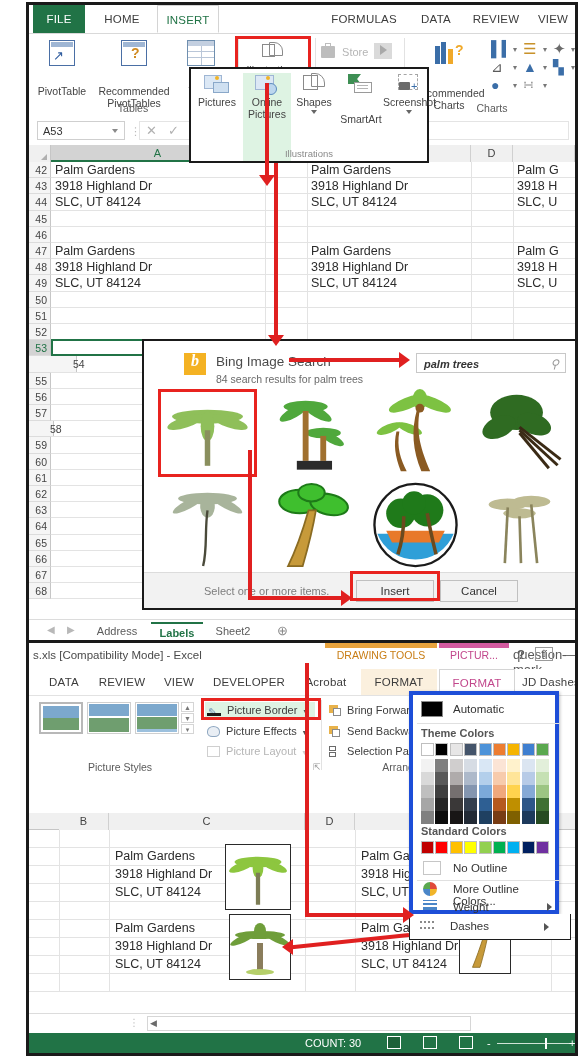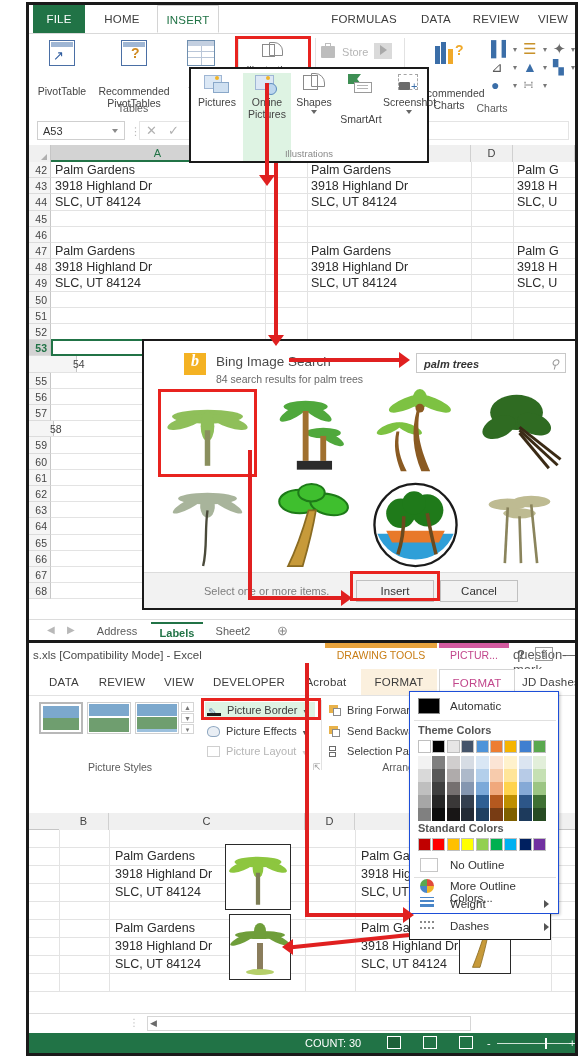--- a/index.html
+++ b/index.html
@@ -102,21 +102,21 @@
 
   
   .title-txt { position:absolute; font-size:11.5px; color:#4a4a4a; white-space:nowrap;}
   .ctx-band { position:absolute; height:5px; }
   .ctx-label { position:absolute; font-size:10.5px; text-align:center; white-space:nowrap;}
   .win-btn { position:absolute; font-size:13px; color:#5a5a5a; text-align:center;}
   .mini-btn { position:absolute; font-size:11px; color:#3c3c3c; white-space:nowrap; line-height:16px;}
   .mini-btn.dis { color:#b5b5b5; }
 
   
-  #color-dd { position:absolute; background:#fff; border:1px solid #1d4ed8; box-shadow:1px 1px 3px rgba(0,0,0,.25); }
+  #color-dd { position:absolute; background:#fff; border:4px solid #1d4ed8; box-shadow:1px 1px 3px rgba(0,0,0,.25); }
   .dd-row { position:absolute; font-size:11.5px; color:#333; }
   .dd-head { position:absolute; font-size:11px; color:#555; font-weight:bold;}
   .sw { position:absolute; width:13px; height:13px; border:1px solid #bfbfbf;}
   .dd-sep { position:absolute; height:1px; background:#e0e0e0; }
   .dd-arrow { position:absolute; width:0;height:0;border-top:4px solid transparent;border-bottom:4px solid transparent;border-left:5px solid #555;}
 
   
   .statusbar { position:absolute; left:0; bottom:0; width:100%; height:20px; background:#217346; }
   .st-txt { position:absolute; font-size:11px; color:#fff; line-height:20px;}
   .st-ico { position:absolute; top:3px; width:14px; height:13px; border:1.4px solid #fff;}
@@ -281,21 +281,21 @@
       <div class="rowhdr-cell" style="top: 97.2px; height: 16.2px; line-height: 16.2px;">48</div>
       <div class="gridline-h" style="left: 22px; right: 0px; top: 112.4px;"></div>
       <div class="rowhdr-cell" style="top: 113.4px; height: 16.2px; line-height: 16.2px;">49</div>
       <div class="gridline-h" style="left: 22px; right: 0px; top: 128.6px;"></div>
       <div class="rowhdr-cell" style="top: 129.6px; height: 16.2px; line-height: 16.2px;">50</div>
       <div class="gridline-h" style="left: 22px; right: 0px; top: 144.8px;"></div>
       <div class="rowhdr-cell" style="top: 145.8px; height: 16.2px; line-height: 16.2px;">51</div>
       <div class="gridline-h" style="left: 22px; right: 0px; top: 161px;"></div>
       <div class="rowhdr-cell" style="top: 162px; height: 16.2px; line-height: 16.2px;">52</div>
       <div class="gridline-h" style="left: 22px; right: 0px; top: 177.2px;"></div>
-      <div class="rowhdr-cell sel" style="top: 178.2px; height: 16.2px; line-height: 16.2px; font-weight: bold;">53</div>
+      <div class="rowhdr-cell sel" style="top: 178.2px; height: 16.2px; line-height: 16.2px;">53</div>
       <div class="gridline-h" style="left: 22px; right: 0px; top: 193.4px;"></div>
       <div class="rowhdr-cell" style="top: 194.4px; height: 16.2px; line-height: 16.2px; padding-left: 44px;">54</div>
       <div class="gridline-h" style="left: 22px; right: 0px; top: 209.6px;"></div>
       <div class="rowhdr-cell" style="top: 210.6px; height: 16.2px; line-height: 16.2px;">55</div>
       <div class="gridline-h" style="left: 22px; right: 0px; top: 225.8px;"></div>
       <div class="rowhdr-cell" style="top: 226.8px; height: 16.2px; line-height: 16.2px;">56</div>
       <div class="gridline-h" style="left: 22px; right: 0px; top: 242px;"></div>
       <div class="rowhdr-cell" style="top: 243px; height: 16.2px; line-height: 16.2px;">57</div>
       <div class="gridline-h" style="left: 22px; right: 0px; top: 258.2px;"></div>
       <div class="rowhdr-cell" style="top: 259.2px; height: 16.2px; line-height: 16.2px; padding-left: 21px;">58</div>
@@ -808,21 +808,21 @@
     <div class="dd-row" style="left:40px;top:188px;">More Outline Colors...</div>
     <div style="position:absolute;left:10px;top:205px;width:14px;height:12px;">
       <span style="position:absolute;left:0;top:0;width:14px;height:1px;background:#4a86c8;"></span>
       <span style="position:absolute;left:0;top:3px;width:14px;height:2px;background:#4a86c8;"></span>
       <span style="position:absolute;left:0;top:7px;width:14px;height:3px;background:#4a86c8;"></span>
     </div>
     <div class="dd-row" style="left:40px;top:206px;">Weight</div>
     <div class="dd-arrow" style="left:134px;top:208px;"></div>
   </div>
 
-  <div style="position:absolute;left:380px;top:271px;width:142px;height:26px;background:#fff;border:1px solid #1c1c1c;border-top:none;">
+  <div style="position:absolute;left:380px;top:271px;width:162px;height:26px;background:#fff;border:1px solid #1c1c1c;border-top:none;">
     <div style="position:absolute;left:10px;top:7px;width:14px;height:8px;border-top:2px dotted #8a8a8a;border-bottom:2px dotted #8a8a8a;"></div>
     <div class="dd-row" style="left:40px;top:6px;">Dashes</div>
     <div class="dd-arrow" style="left:134px;top:9px;"></div>
   </div>
 
   <div class="arrow-v" style="left:276px;top:20px;height:252px;"></div>
   <div class="arrow-h" style="left:276px;top:270px;width:104px;"></div>
   <div class="arrow-head-r" style="left:374px;top:264px;"></div>
 
   <div class="arrow-h" style="left:262px;top:290px;width:118px;transform:rotate(-6deg);transform-origin:right center;"></div>

